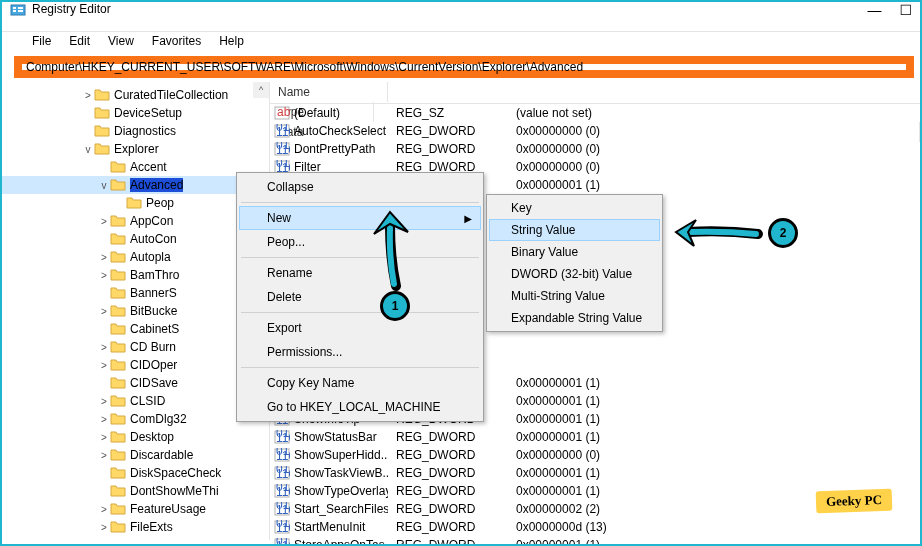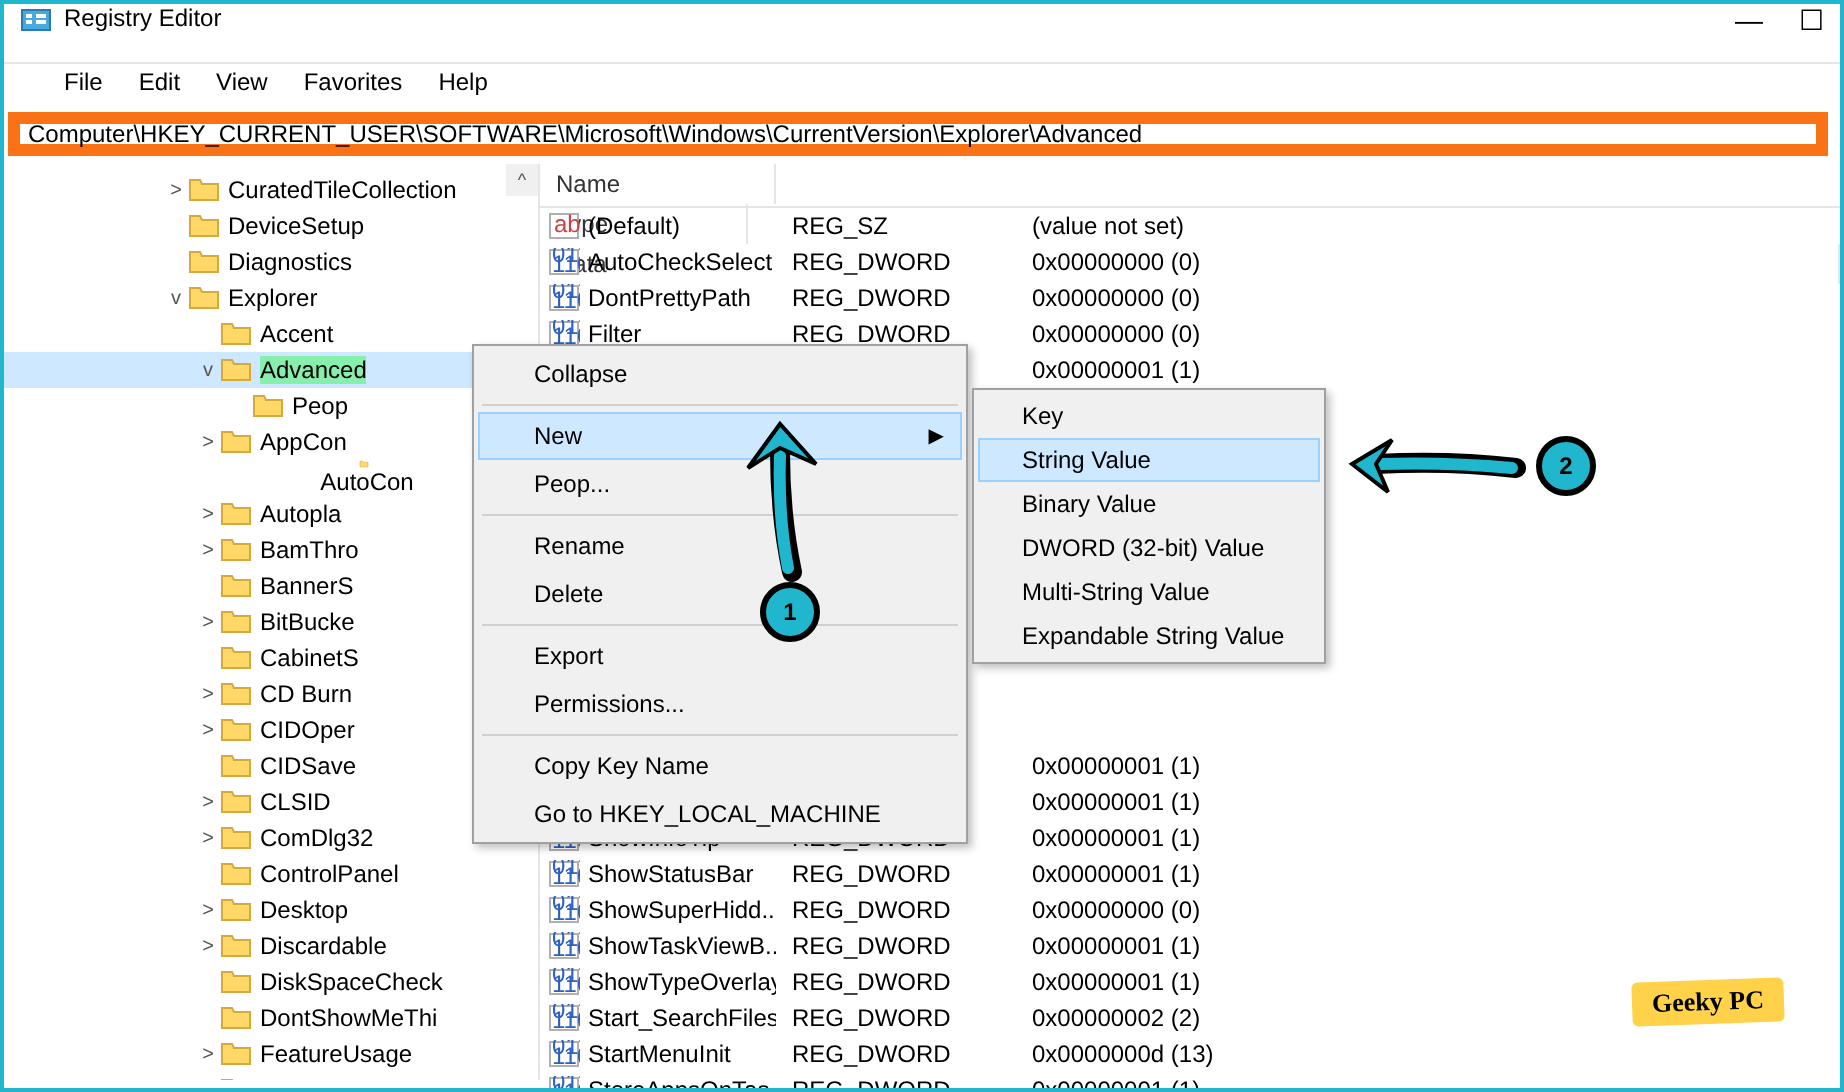--- a/index.html
+++ b/index.html
@@ -4,26 +4,26 @@
 <style>
 * { box-sizing: border-box; margin: 0; padding: 0; font-family: 'Segoe UI', Tahoma, sans-serif; font-size: 12px; }
 body { width: 922px; height: 546px; background: #fff; overflow: hidden; position: relative; border: 2px solid #20b6cd; }
 .titlebar { height: 30px; display: flex; align-items: flex-start; padding: 0 8px; border-bottom: 1px solid #e5e5e5; }
 .titlebar .icon { width: 16px; height: 16px; margin-right: 6px; }
 .titlebar .ttl { flex: 1; font-size: 12px; }
 .titlebar .winbtns { display: flex; gap: 18px; }
 .titlebar .winbtns span { cursor: default; font-size: 14px; }
 .menubar { height: 22px; display: flex; align-items: flex-start; padding: 0 22px; gap: 2px; }
 .menubar span { padding: 2px 8px; cursor: default; }
-.addrbar { margin: 2px 6px 4px 2px; height: 22px; border: 6px solid #f97316; display: flex; align-items: center; padding: 0 4px; font-size: 12px; }
+.addrbar { margin: 2px 6px 4px 12px; height: 22px; border: 8px solid #f97316; display: flex; align-items: center; padding: 0 4px; font-size: 12px; }
 .main { display: flex; height: calc(100% - 84px); }
 .tree { width: 268px; overflow: hidden; border-right: 1px solid #e5e5e5; padding-top: 4px; }
 .tree .row { display: flex; align-items: center; height: 18px; white-space: nowrap; padding-left: 4px; }
 .tree .row.sel { background: #cde8ff; }
-.tree .row.sel .lbl { background: #86efac; }
+.tree .row.sel .lbl { background: #1d4ed8; }
 .tree .twisty { width: 12px; text-align: center; color: #555; font-size: 10px; cursor: default; }
 .tree .folder { width: 16px; height: 14px; margin-right: 4px; }
 .tree .lbl { font-size: 12px; }
 .listhdr { display: flex; height: 22px; border-bottom: 1px solid #e5e5e5; flex-direction: column; }
 .listhdr div { padding: 3px 8px; border-right: 1px solid #e5e5e5; font-size: 12px; color: #333; }
 .col-name { width: 118px; }
 .col-type { width: 104px; }
 .col-data { flex: 1; }
 .list { }
 .list .lrow { display: flex; align-items: center; height: 18px; }
@@ -126,21 +126,21 @@
         </svg>
         <span class="lbl">Peop</span>
       </div>
       <div class="row" style="padding-left: 96px;">
         <span class="twisty">&gt;</span>
         <svg class="folder" viewBox="0 0 16 14">
           <path d="M1 3 L1 12 L15 12 L15 4 L7 4 L6 2 L1 2 Z" fill="#ffd868" stroke="#d6a93e"></path>
         </svg>
         <span class="lbl">AppCon</span>
       </div>
-      <div class="row" style="padding-left: 96px; flex-direction: column;">
+      <div class="row" style="padding-left: 96px;">
         <span class="twisty"></span>
         <svg class="folder" viewBox="0 0 16 14">
           <path d="M1 3 L1 12 L15 12 L15 4 L7 4 L6 2 L1 2 Z" fill="#ffd868" stroke="#d6a93e"></path>
         </svg>
         <span class="lbl">AutoCon</span>
       </div>
       <div class="row" style="padding-left: 96px;">
         <span class="twisty">&gt;</span>
         <svg class="folder" viewBox="0 0 16 14">
           <path d="M1 3 L1 12 L15 12 L15 4 L7 4 L6 2 L1 2 Z" fill="#ffd868" stroke="#d6a93e"></path>
@@ -202,27 +202,20 @@
           <path d="M1 3 L1 12 L15 12 L15 4 L7 4 L6 2 L1 2 Z" fill="#ffd868" stroke="#d6a93e"></path>
         </svg>
         <span class="lbl">CLSID</span>
       </div>
       <div class="row" style="padding-left: 96px;">
         <span class="twisty">&gt;</span>
         <svg class="folder" viewBox="0 0 16 14">
           <path d="M1 3 L1 12 L15 12 L15 4 L7 4 L6 2 L1 2 Z" fill="#ffd868" stroke="#d6a93e"></path>
         </svg>
         <span class="lbl">ComDlg32</span>
-      </div>
-      <div class="row" style="padding-left: 96px;">
-        <span class="twisty"></span>
-        <svg class="folder" viewBox="0 0 16 14">
-          <path d="M1 3 L1 12 L15 12 L15 4 L7 4 L6 2 L1 2 Z" fill="#ffd868" stroke="#d6a93e"></path>
-        </svg>
-        <span class="lbl">ControlPanel</span>
       </div>
       <div class="row" style="padding-left: 96px;">
         <span class="twisty">&gt;</span>
         <svg class="folder" viewBox="0 0 16 14">
           <path d="M1 3 L1 12 L15 12 L15 4 L7 4 L6 2 L1 2 Z" fill="#ffd868" stroke="#d6a93e"></path>
         </svg>
         <span class="lbl">Desktop</span>
       </div>
       <div class="row" style="padding-left: 96px;">
         <span class="twisty">&gt;</span>

